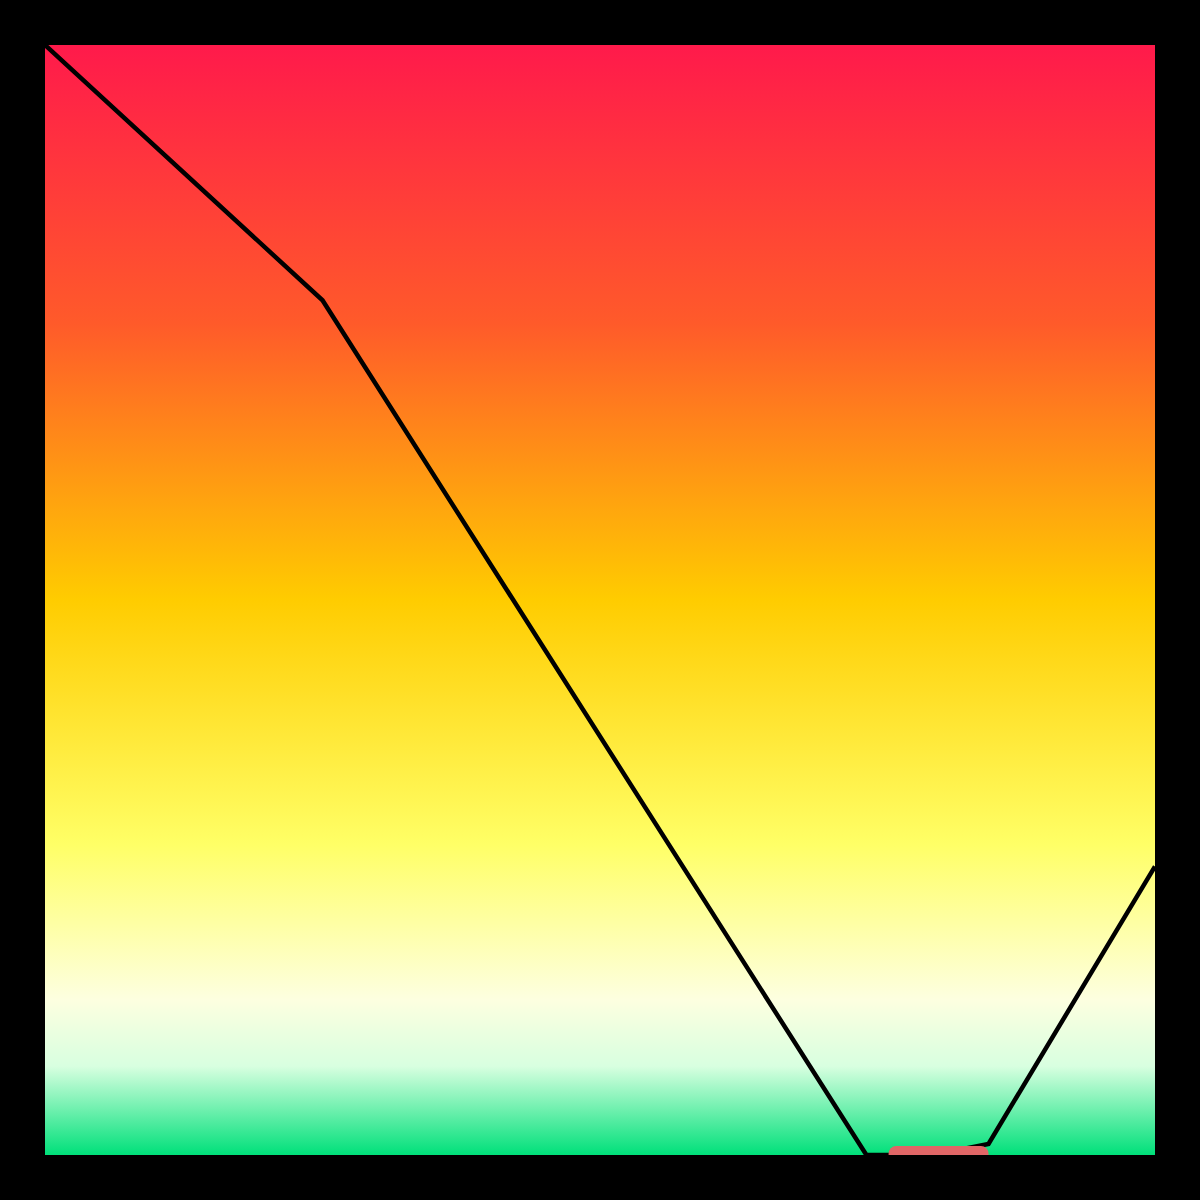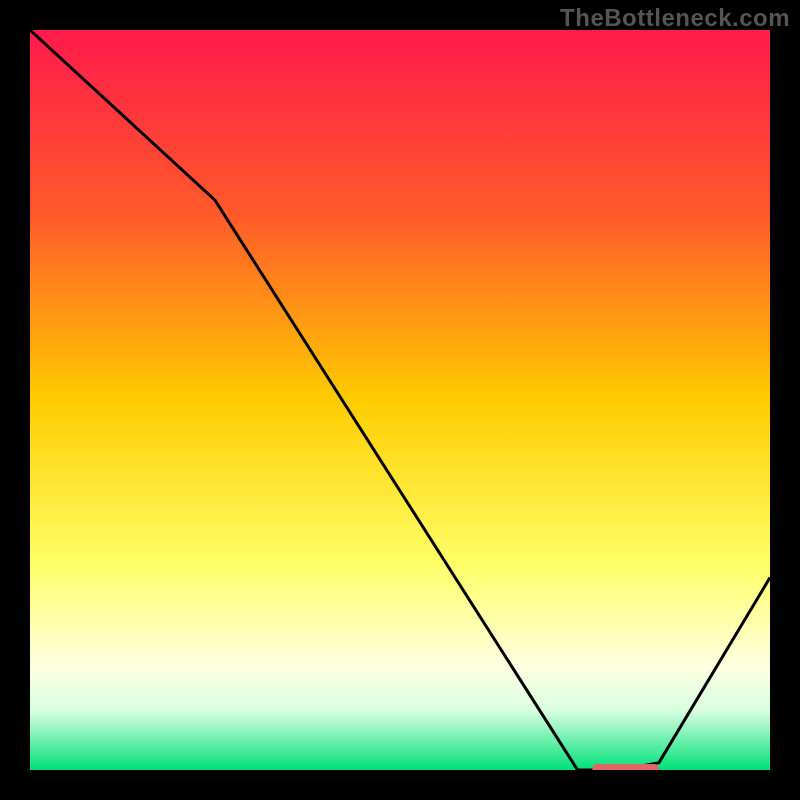--- a/index.html
+++ b/index.html
@@ -34,21 +34,20 @@
     width: 740px;
     height: 740px;
   }
   svg { display: block; }
 </style>
 </head>
 <body>
 
 <div class="stage">
 
-  <div class="watermark">TheBottleneck.com</div>
 
   <div class="plot-wrap">
     <svg id="chart-svg" width="740" height="740" viewBox="0 0 740 740" preserveAspectRatio="none">
       <defs>
         <linearGradient id="bg-grad" x1="0" y1="0" x2="0" y2="1">
             <stop offset="0.0%" stop-color="#ff1a4b"></stop>
             <stop offset="25.0%" stop-color="#ff5a2a"></stop>
             <stop offset="50.0%" stop-color="#ffcc00"></stop>
             <stop offset="72.0%" stop-color="#ffff66"></stop>
             <stop offset="86.0%" stop-color="#fdffe0"></stop>

